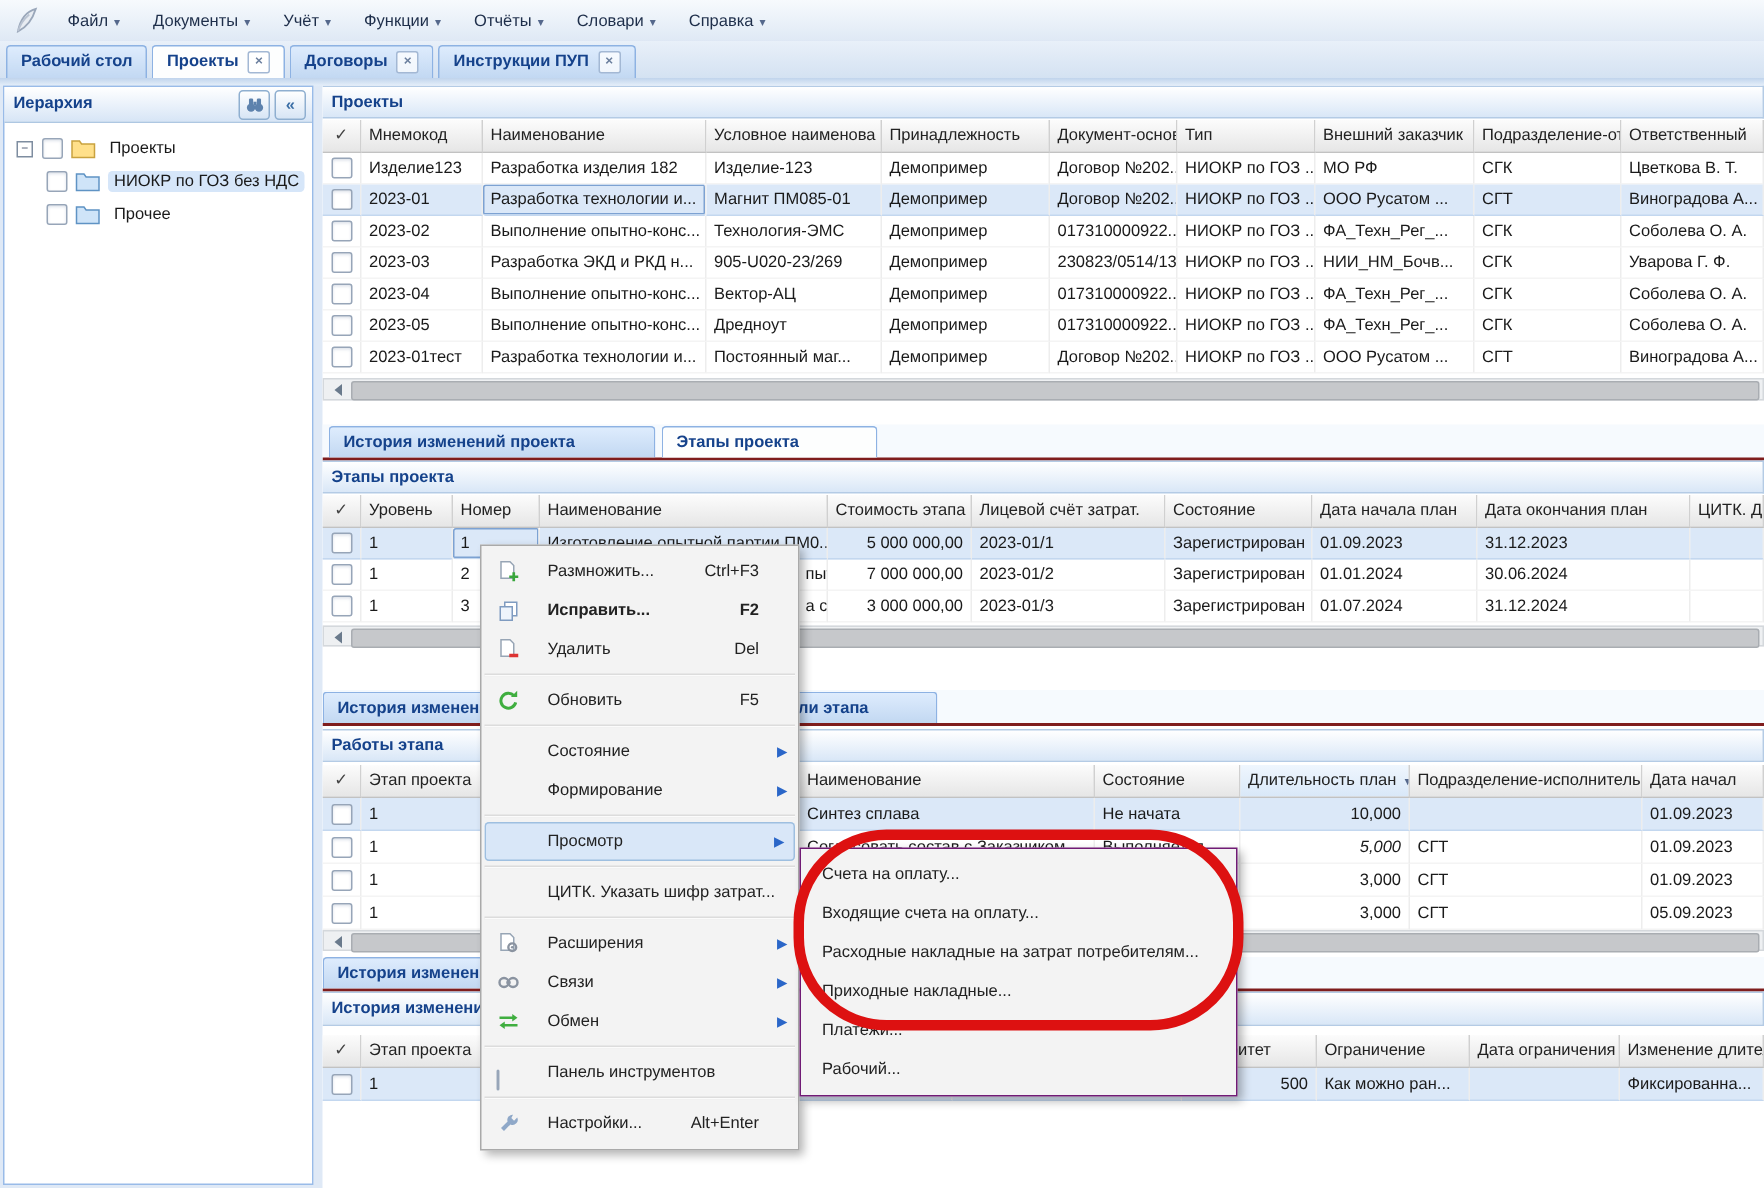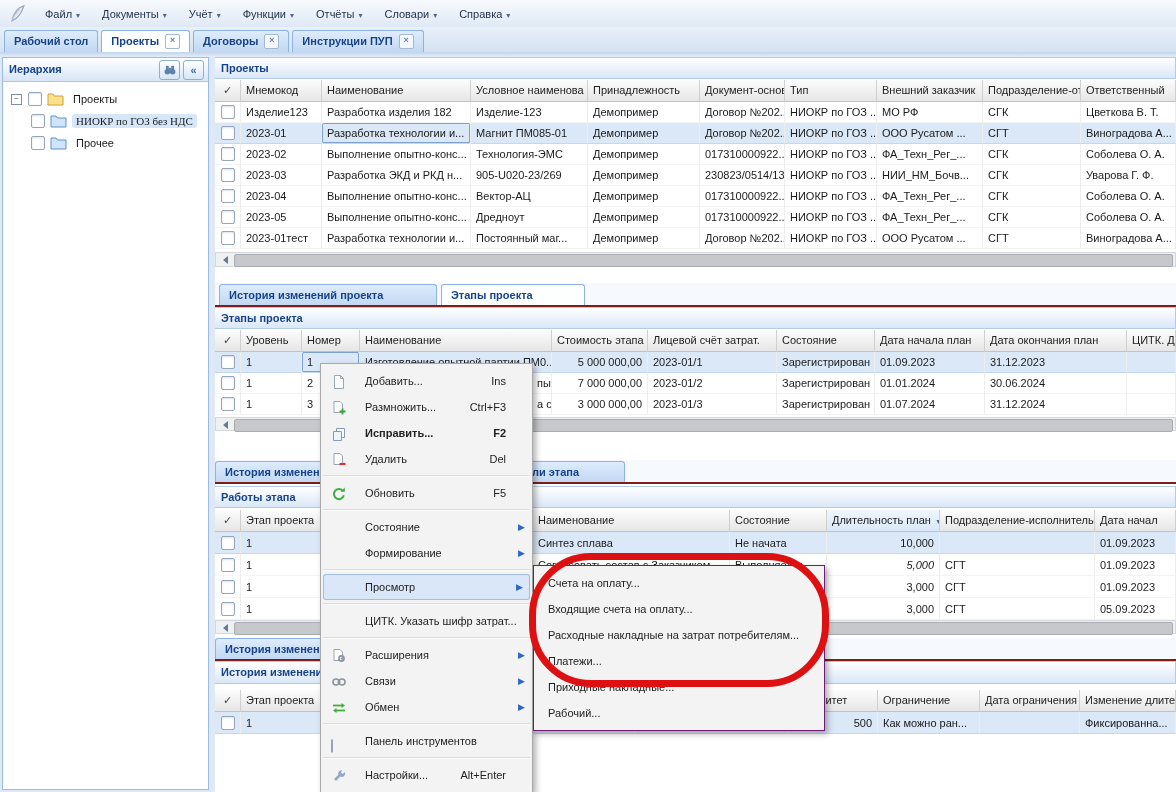--- a/index.html
+++ b/index.html
@@ -34,21 +34,21 @@
   #tree{padding:6px 4px;}
   .tree-row{height:22px;display:flex;align-items:center;white-space:nowrap;}
   .tree-indent{width:24px;flex:0 0 24px;}
   .expander{width:9px;height:9px;border:1px solid #7e8da0;background:#fff;flex:0 0 9px;
     font-size:8px;line-height:7px;text-align:center;color:#44516b;margin:0 6px 0 4px;}
   .cb{width:12px;height:12px;border:1px solid #97a5b8;border-radius:2px;background:#fff;
     box-shadow:inset 0 1px 2px rgba(120,140,170,.25);flex:0 0 12px;}
   .tree-row .cb{margin-right:5px;}
   .tree-ico{width:17px;height:14px;margin-right:5px;flex:0 0 17px;}
   .tree-label{padding:1px 4px;border-radius:3px;}
-  .tree-row.sel .tree-label{background:#d6e6f9;font-family:Liberation Serif, serif;}
+  .tree-row.sel .tree-label{background:#d6e6f9;}
   
   #main{position:absolute;left:215px;top:57px;width:961px;bottom:0;background:#fff;overflow:hidden;}
   .sect-head{position:absolute;left:0;width:961px;height:22px;box-sizing:border-box;
     background:linear-gradient(#ffffff,#d9e7f7);border:1px solid #b4cbe5;border-left:none;
     color:#15428b;font-weight:bold;line-height:21px;padding:0 6px;overflow:hidden;white-space:nowrap;}
   .tabs-strip{position:absolute;left:0;width:961px;height:24px;border-bottom:2px solid #7f1d1d;box-sizing:border-box;
     background:#f6fafe;}
   .tabs-strip .tab{position:absolute;bottom:0;box-sizing:border-box;}
   
   .grid{position:absolute;left:0;width:961px;}
@@ -482,28 +482,20 @@
           <div class="g-cell" style="width: 100px;"></div>
           <div class="g-cell" style="width: 96px;">Фиксированна...</div>
         </div>
       </div>
     </div>
 </div>
 
 <div id="context-menu">
   <div class="mi">
     <span class="mico"><svg viewBox="0 0 16 16" width="16" height="16">
-          <path d="M3.5 1.5h6l3 3v10h-9z" fill="#fff" stroke="#97a5b5"></path>
-          <path d="M9.5 1.5v3h3" fill="none" stroke="#97a5b5"></path>
-        </svg></span>
-    <span class="milabel">Добавить...</span>
-    <span class="mshort">Ins</span>
-  </div>
-  <div class="mi">
-    <span class="mico"><svg viewBox="0 0 16 16" width="16" height="16">
           <path d="M3 1.5h6l2.5 2.5v8.5H3z" fill="#fff" stroke="#97a5b5"></path>
           <path d="M11.5 8.5v6M8.5 11.5h6" stroke="#39a63c" stroke-width="1.8"></path>
         </svg></span>
     <span class="milabel">Размножить...</span>
     <span class="mshort">Ctrl+F3</span>
   </div>
   <div class="mi bold">
     <span class="mico"><svg viewBox="0 0 16 16" width="16" height="16">
           <path d="M5.5 2.5h8v9h-8z" fill="#fff" stroke="#7f9bc0"></path>
           <path d="M2.5 5.5h8v9h-8z" fill="#eef4fc" stroke="#7f9bc0"></path>
@@ -589,18 +581,18 @@
         </svg></span>
     <span class="milabel">Настройки...</span>
     <span class="mshort">Alt+Enter</span>
   </div>
 </div>
 
 <div id="view-submenu">
   <div class="smi"><span>Счета на оплату...</span></div>
   <div class="smi"><span>Входящие счета на оплату...</span></div>
   <div class="smi"><span>Расходные накладные на затрат потребителям...</span></div>
+  <div class="smi"><span>Приходные накладные...</span></div>
   <div class="smi"><span>Платежи...</span></div>
-  <div class="smi"><span>Приходные накладные...</span></div>
   <div class="smi"><span>Рабочий...</span></div>
 </div>
 
 <div id="red-annotation"></div>
 
 </body></html>

